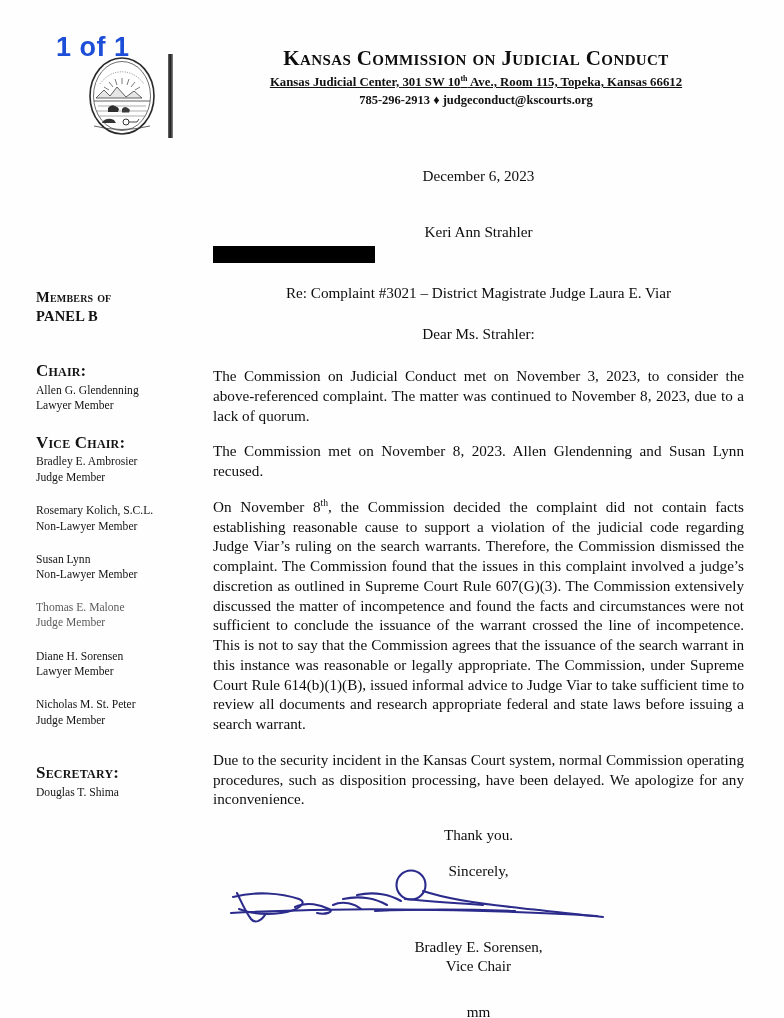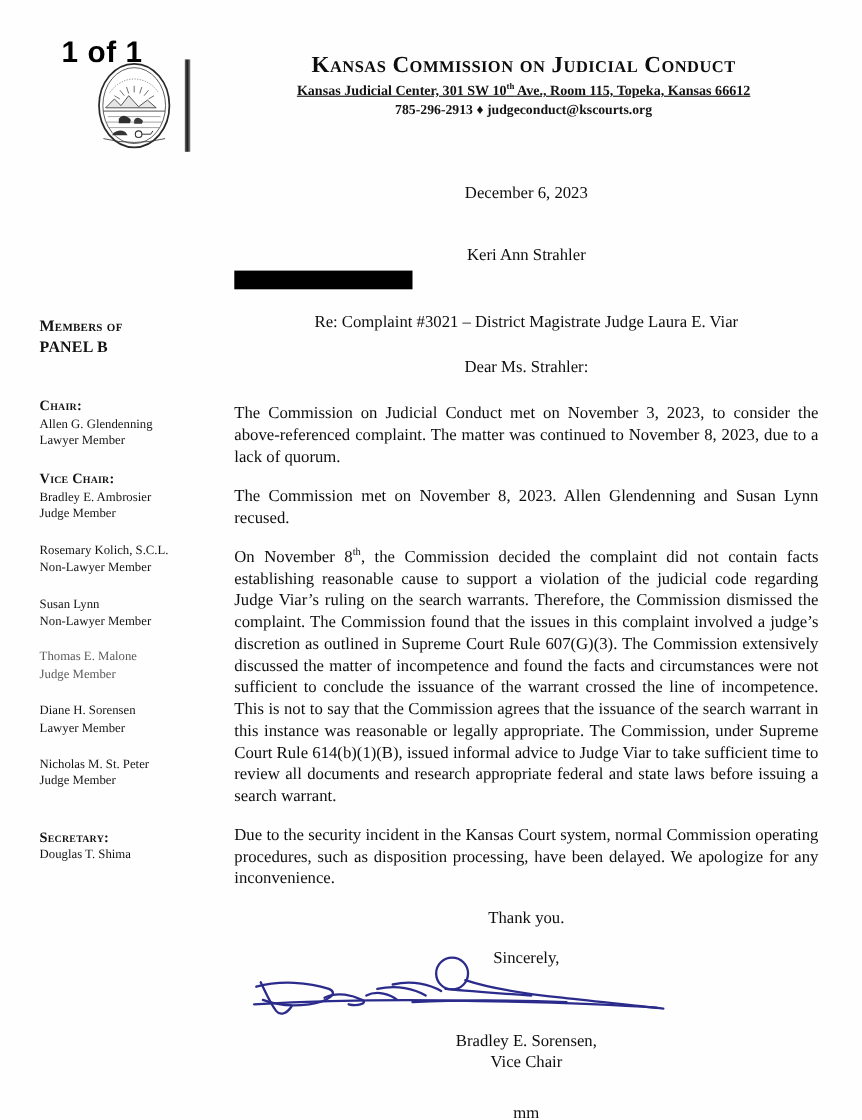--- a/index.html
+++ b/index.html
@@ -25,21 +25,21 @@
   }
 
   
   .watermark {
     position: absolute;
     left: 56px;
     top: 32px;
     font-family: "Liberation Sans", "DejaVu Sans", sans-serif;
     font-size: 27px;
     font-weight: 600;
-    color: #000000;
+    color: #1d4ed8;
     letter-spacing: 0.5px;
     z-index: 5;
     user-select: none;
   }
 
   
   .letterhead {
     position: absolute;
     left: 0;
     top: 46px;
@@ -126,21 +126,21 @@
   }
   .sidebar .panel-title .ln2 {
     display: block;
     font-variant: normal;
     text-transform: uppercase;
     font-size: 14.5px;
   }
   .sidebar .role-head {
     font-variant: small-caps;
     font-weight: bold;
-    font-size: 13px;
+    font-size: 17px;
     letter-spacing: 0.2px;
   }
   .sidebar .member {
     margin-top: 18px;
   }
   .sidebar .member.tight { margin-top: 17px; }
   .sidebar .member-name { display: block; }
   .sidebar .member-role { display: block; }
   .sidebar .faded { color: #5b5b5b; }
   .sidebar .group-gap { margin-top: 34px; }

